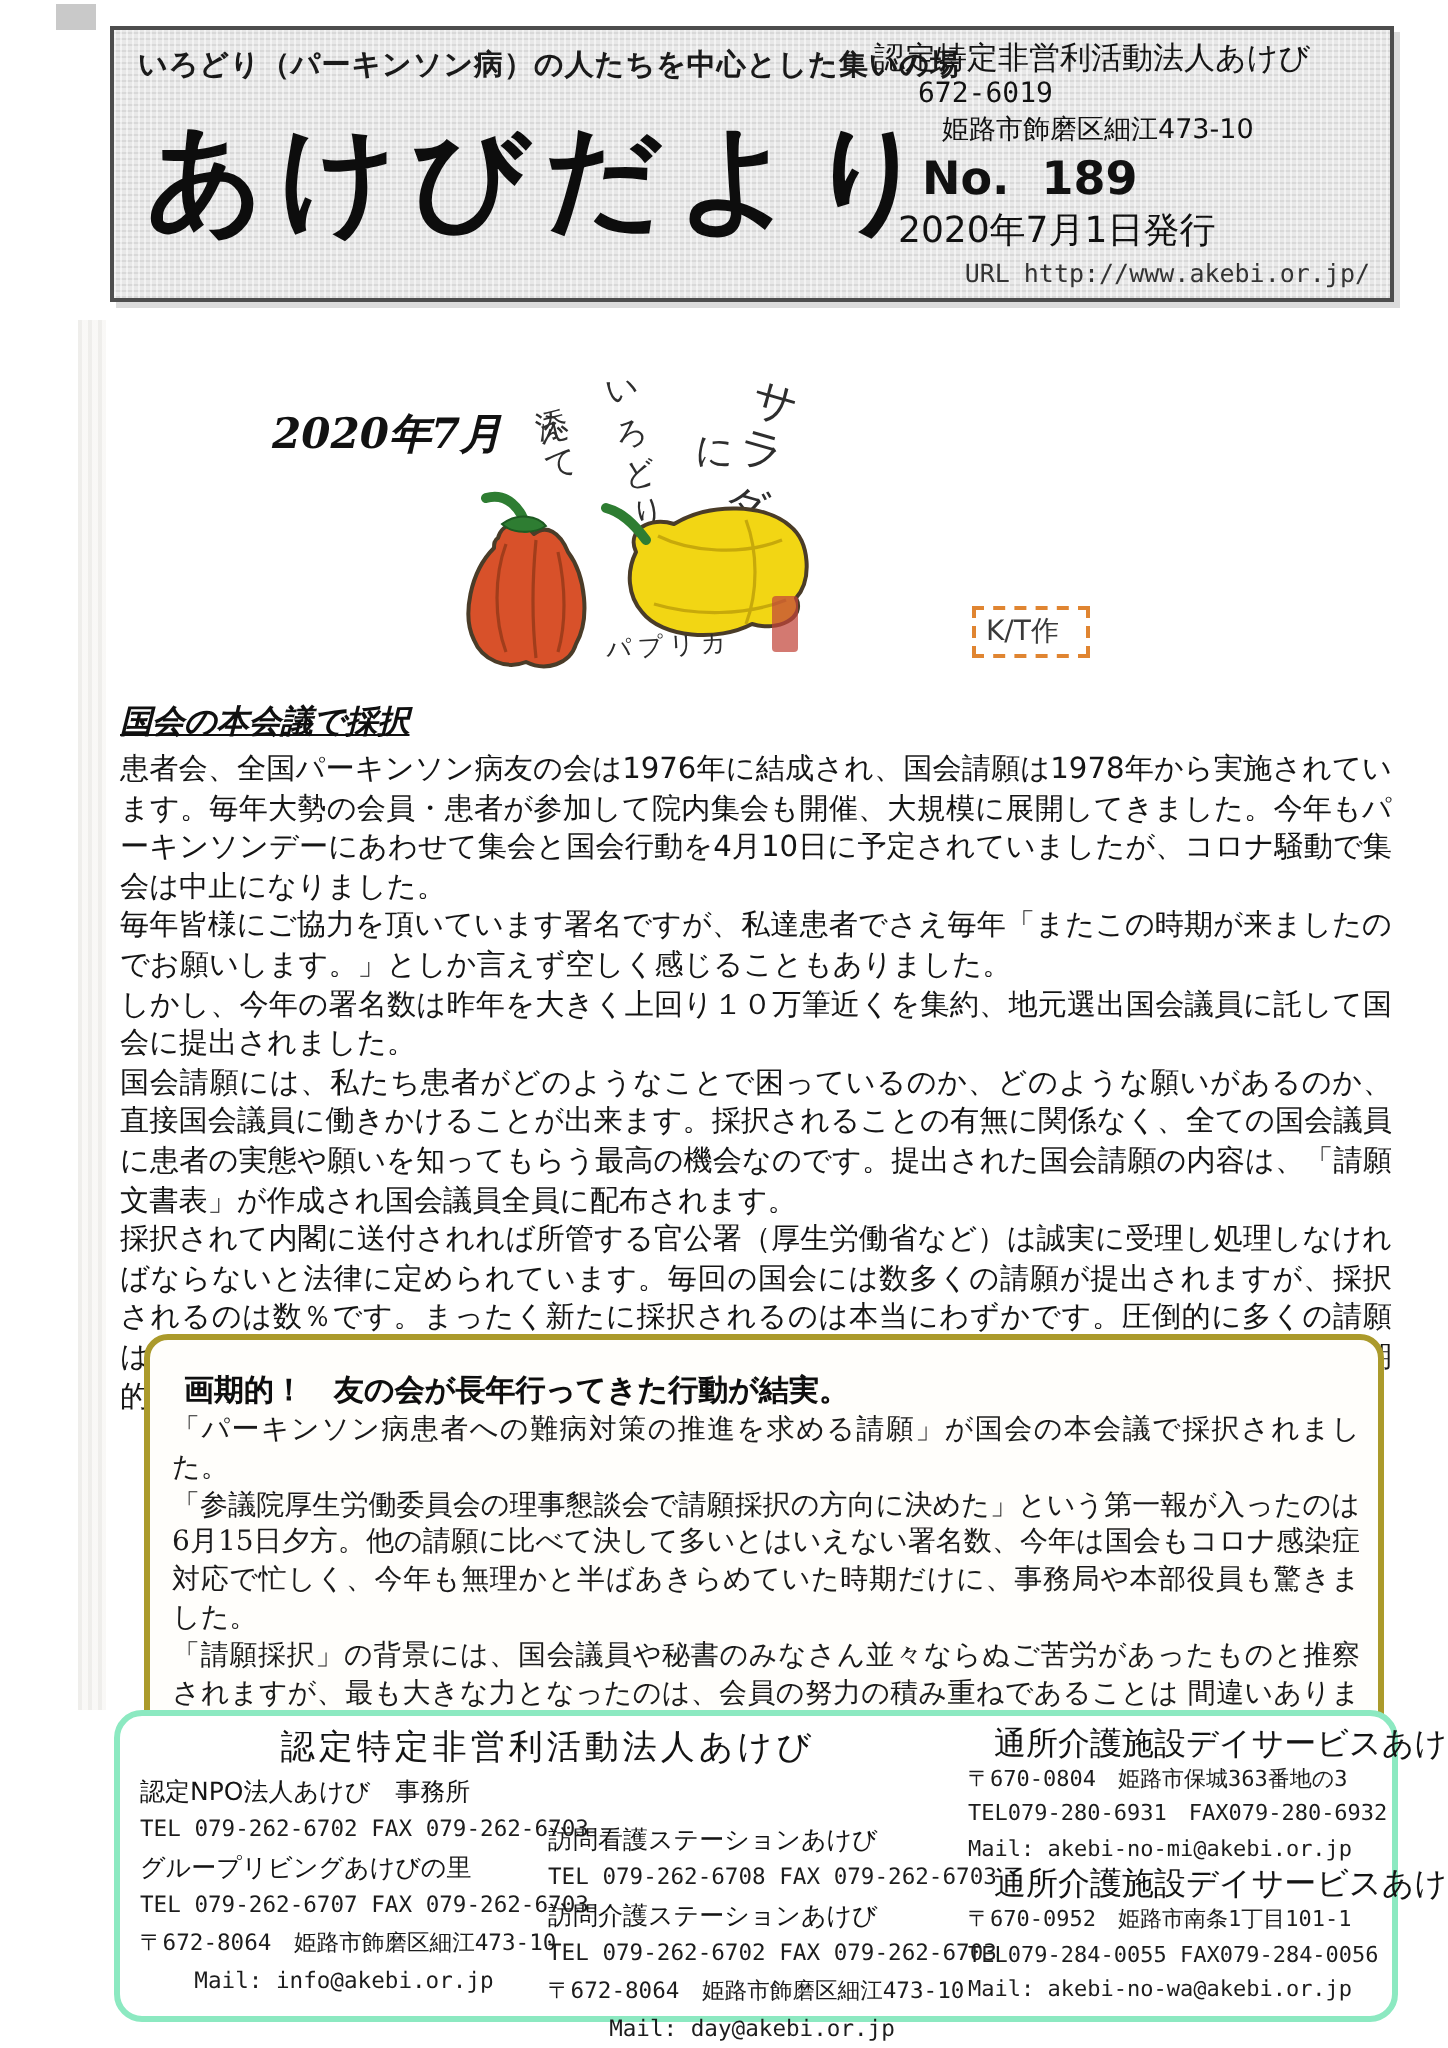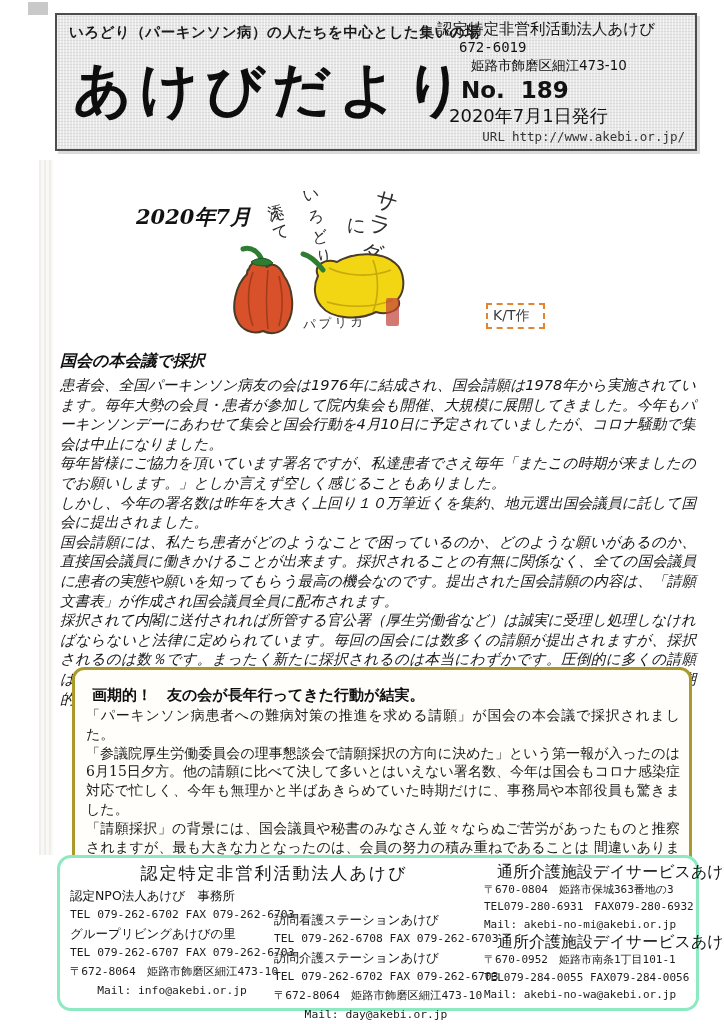--- a/index.html
+++ b/index.html
@@ -37,22 +37,22 @@
   .pepper-svg{position:absolute;left:223px;top:236px;}
   .pepper-caption{position:absolute;left:303px;top:315px;font-family:"DejaVu Serif",serif;
       font-size:12.5px;letter-spacing:3px;color:#2b2b2b;transform:rotate(-3deg);}
   .seal{position:absolute;left:386px;top:298px;width:13px;height:28px;background:#c2453a;
       border-radius:2px;opacity:.72;}
   .credit-box{position:absolute;left:486px;top:303px;border:2px dashed #e08531;
       padding:2px 14px 2px 5px;font-size:14px;color:#3a3a3a;background:#fff;}
   
   .article{position:absolute;left:60px;top:351px;width:636px;}
   .article h2{margin:0 0 3px 0;font-size:16px;font-weight:bold;font-style:italic;
-      color:#101010;}
-  .article p{margin:0;font-size:14.6px;line-height:19.6px;text-align:justify;color:#151515;font-style:italic;}
+      text-decoration:underline;color:#101010;}
+  .article p{margin:0;font-size:14.6px;line-height:19.6px;text-align:justify;color:#151515;}
   
   .hl-box{position:absolute;left:72px;top:667px;width:620px;box-sizing:border-box;
       border:3px solid #ab9a2b;border-radius:12px;padding:16px 9px 4px 11px;background:#fffefb;}
   .hl-title{font-size:15px;font-weight:bold;margin:0 0 1px 6px;color:#0e0e0e;}
   .hl-box p{margin:0;font-family:"DejaVu Serif",serif;font-size:14px;line-height:18.8px;
       text-align:justify;color:#1a1a1a;}
   .hl-footer{display:flex;justify-content:space-between;font-family:"DejaVu Serif",serif;
       font-size:14px;padding:2px 28px 0 55px;color:#1a1a1a;}
   .hl-footer .publisher-name{text-decoration:underline;}
   

